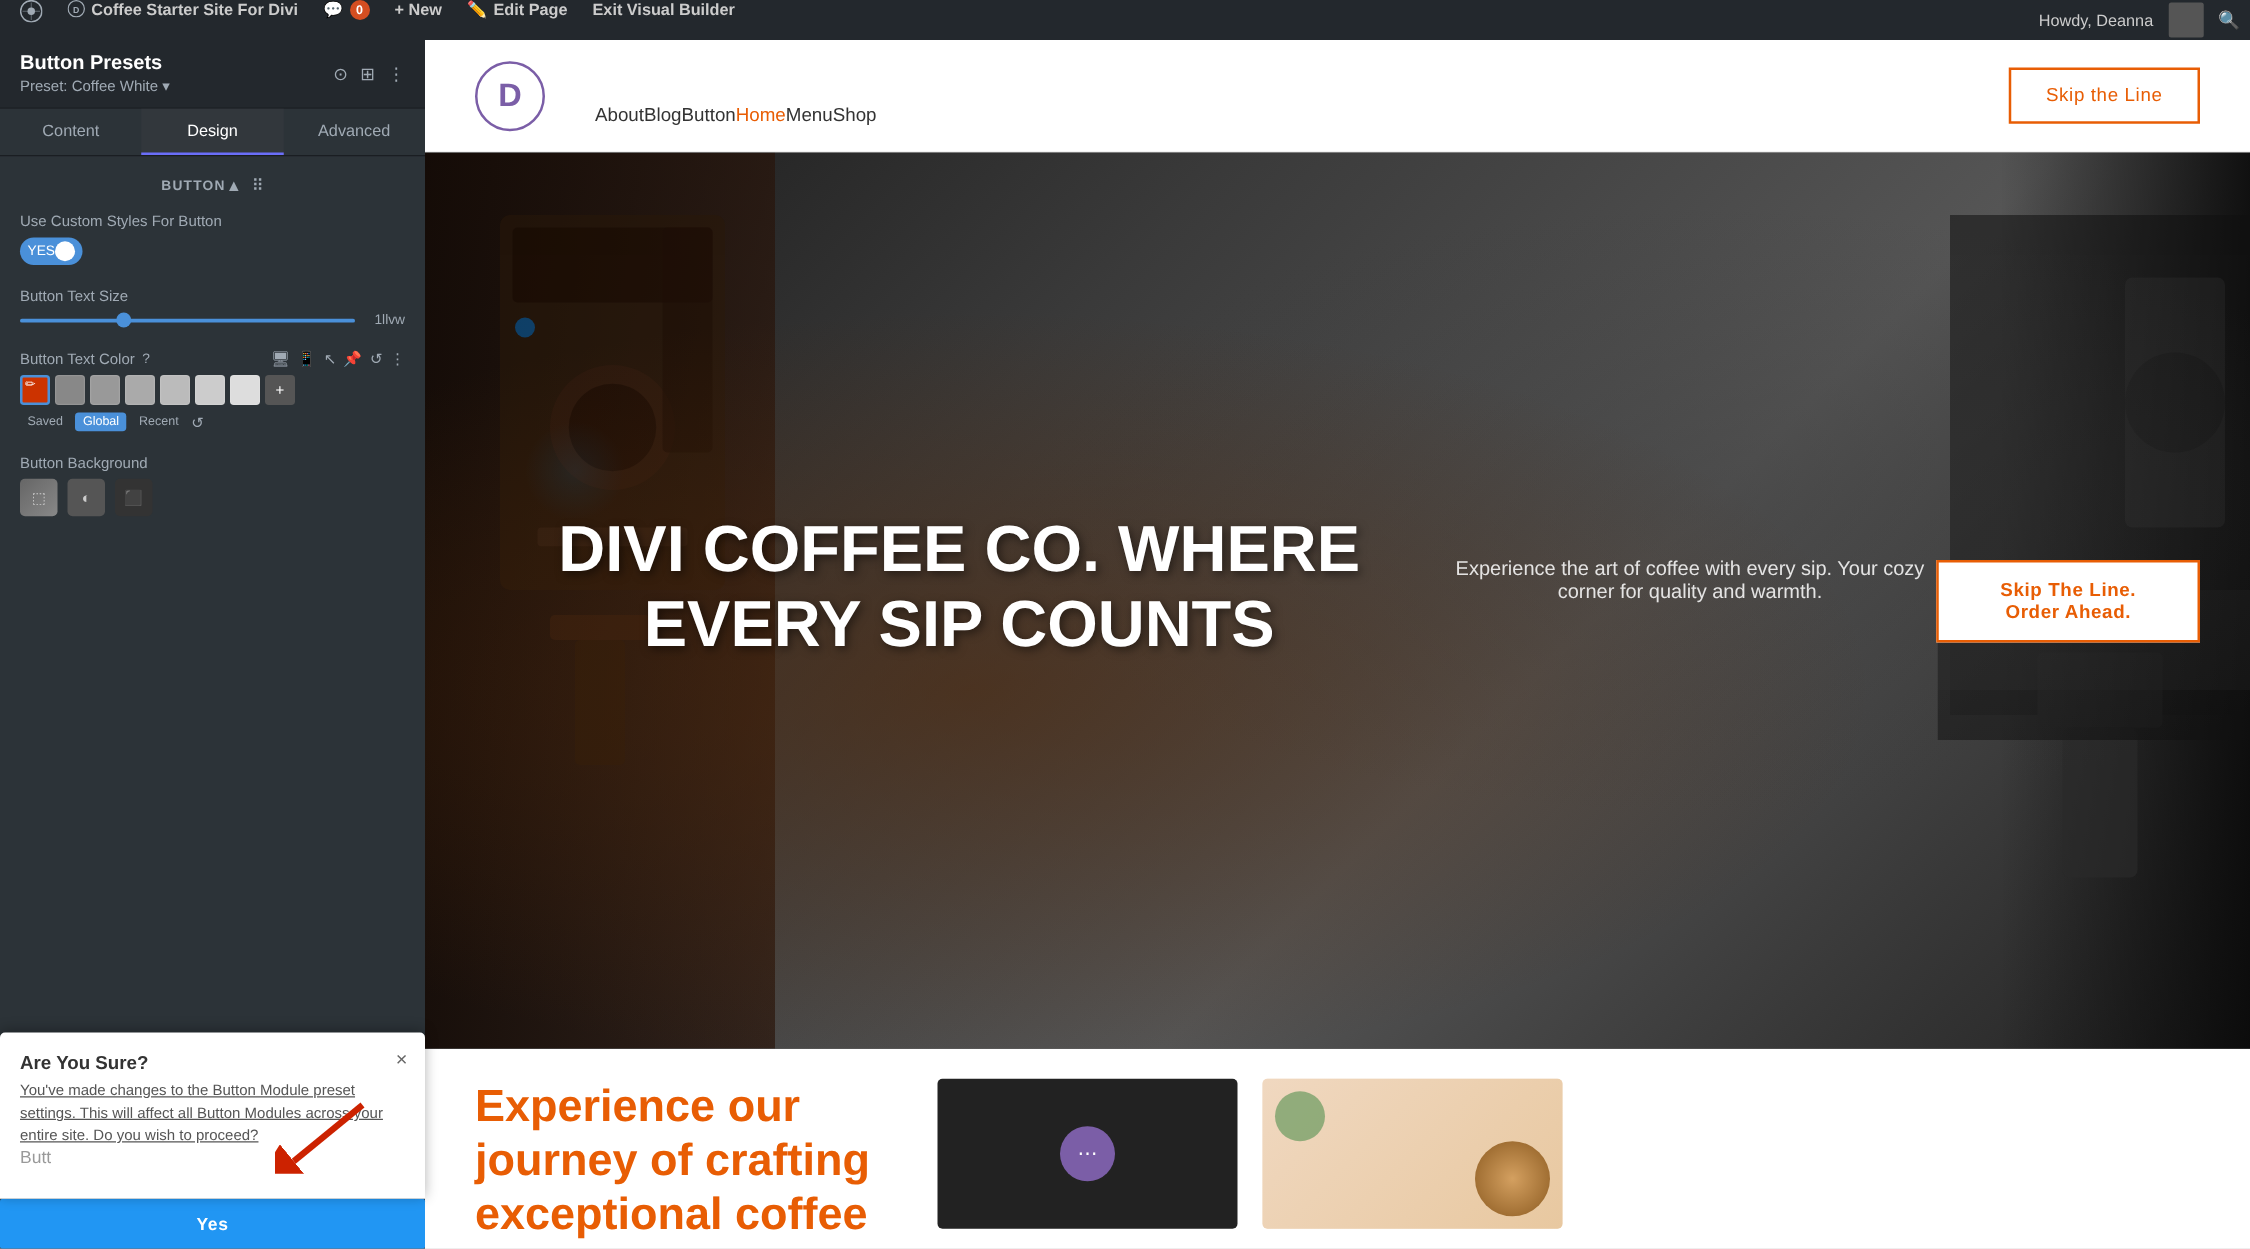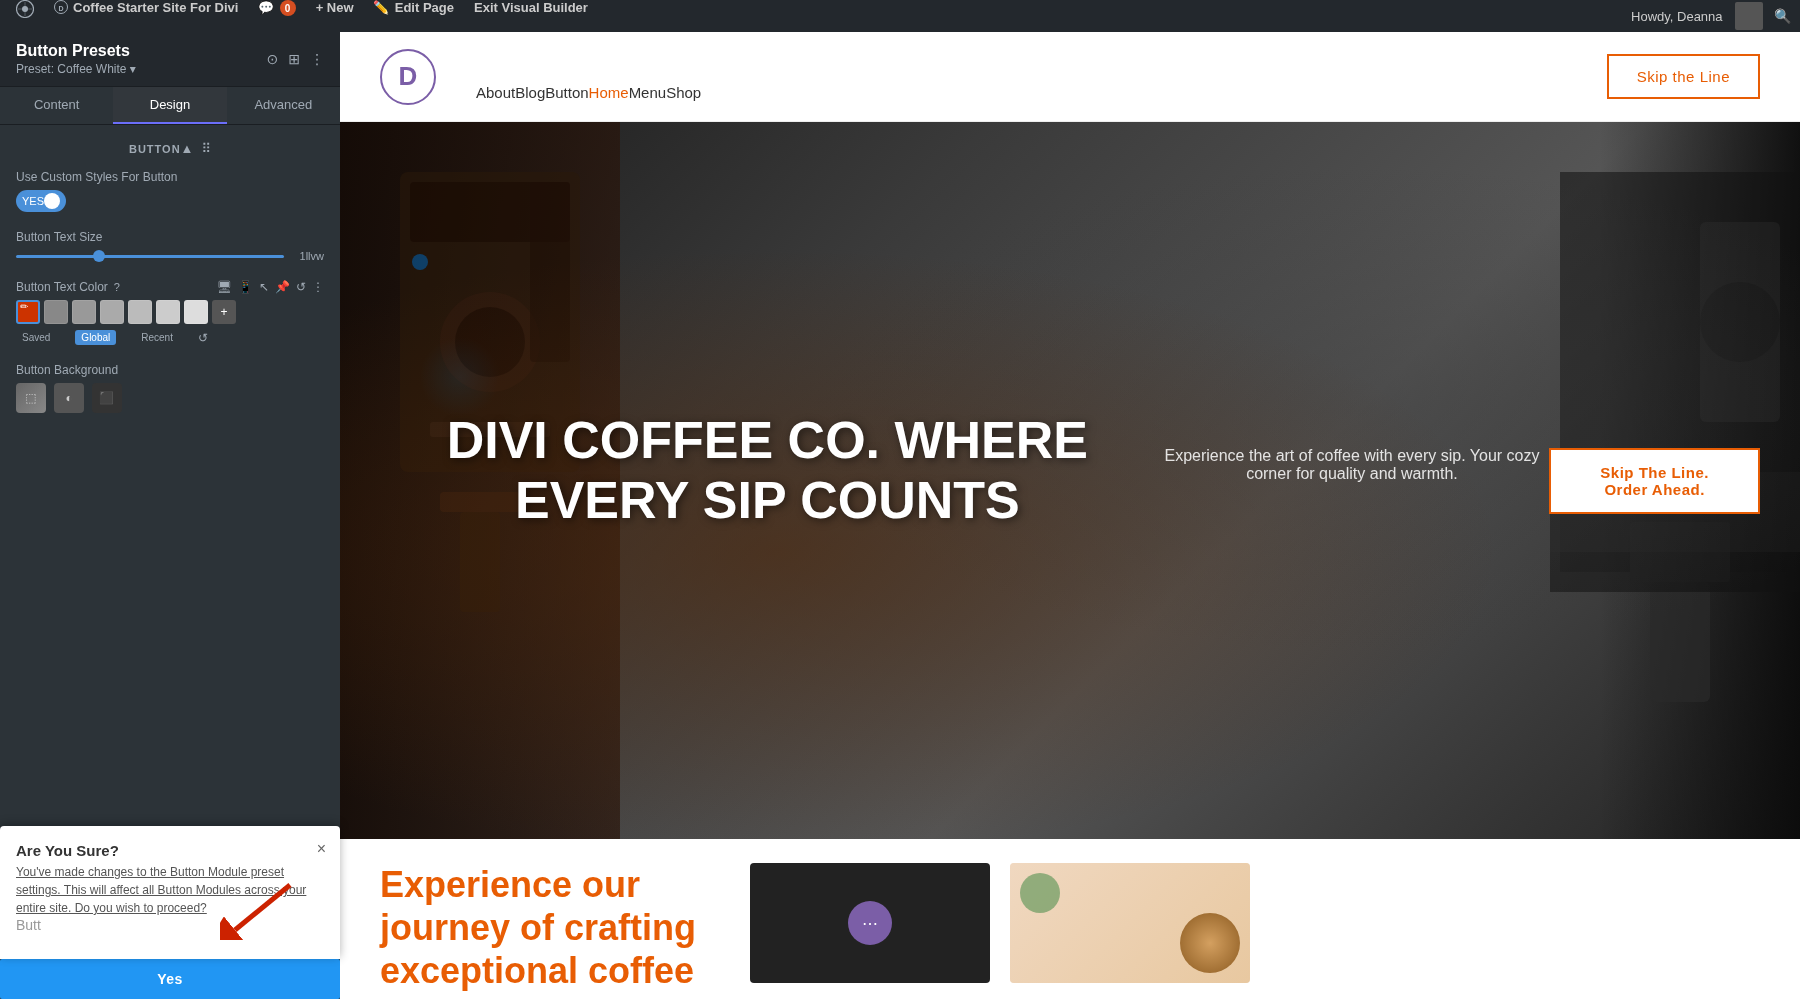--- a/index.html
+++ b/index.html
@@ -101,21 +101,21 @@
     .slider-row { display: flex; align-items: center; gap: 10px; margin-top: 4px; }
     .slider { flex: 1; appearance: none; height: 3px; background: #4a90d9; border-radius: 2px; outline: none; }
     .slider::-webkit-slider-thumb { appearance: none; width: 12px; height: 12px; background: #4a90d9; border-radius: 50%; cursor: pointer; }
     .slider-value { font-size: 11px; color: #a0aab4; width: 30px; text-align: right; }
 
     
     .swatches-row { display: flex; align-items: center; gap: 4px; flex-wrap: wrap; margin-top: 4px; }
     .swatch { width: 24px; height: 24px; border-radius: 3px; cursor: pointer; border: 1px solid rgba(255,255,255,0.1); }
     .swatch.active { border: 2px solid #4a90d9; }
     .swatch-edit { width: 24px; height: 24px; border-radius: 3px; background: #555; display: flex; align-items: center; justify-content: center; cursor: pointer; font-size: 12px; color: #fff; }
-    .color-mode-row { display: flex; gap: 19px; margin-top: 6px; align-items: center; }
+    .color-mode-row { display: flex; gap: 4px; margin-top: 6px; align-items: center; }
     .color-mode-btn { font-size: 10px; color: #a0aab4; padding: 2px 6px; border-radius: 3px; cursor: pointer; }
     .color-mode-btn.active { color: #fff; background: #4a90d9; }
 
     
     .bg-row { display: flex; gap: 8px; align-items: center; margin-top: 4px; }
     .bg-item { width: 30px; height: 30px; border-radius: 4px; background: #444; display: flex; align-items: center; justify-content: center; cursor: pointer; font-size: 14px; color: #ccc; }
 
     
     .dialog-overlay {
       position: absolute;

